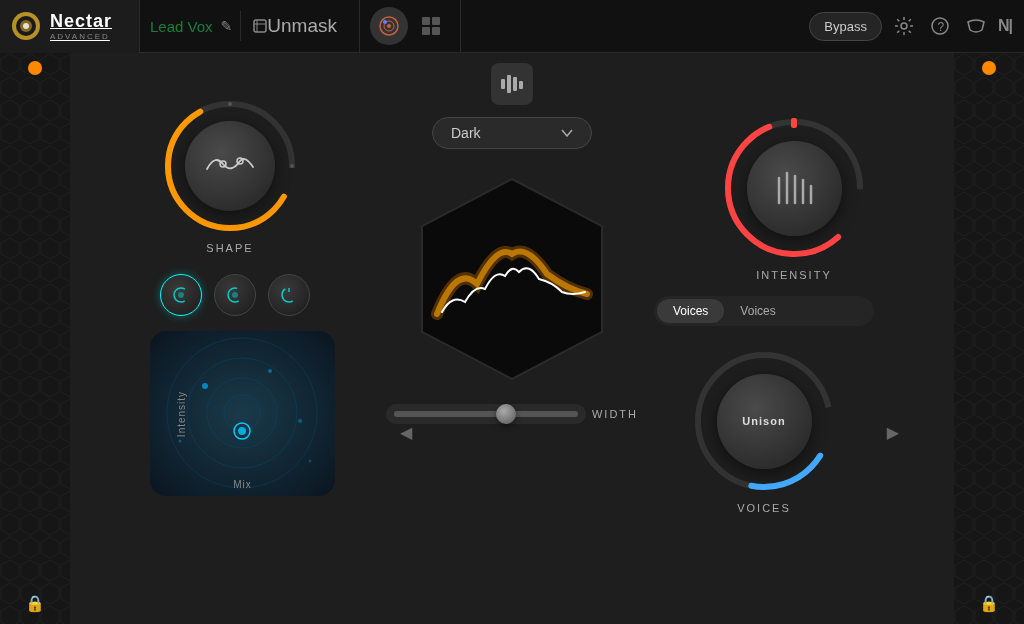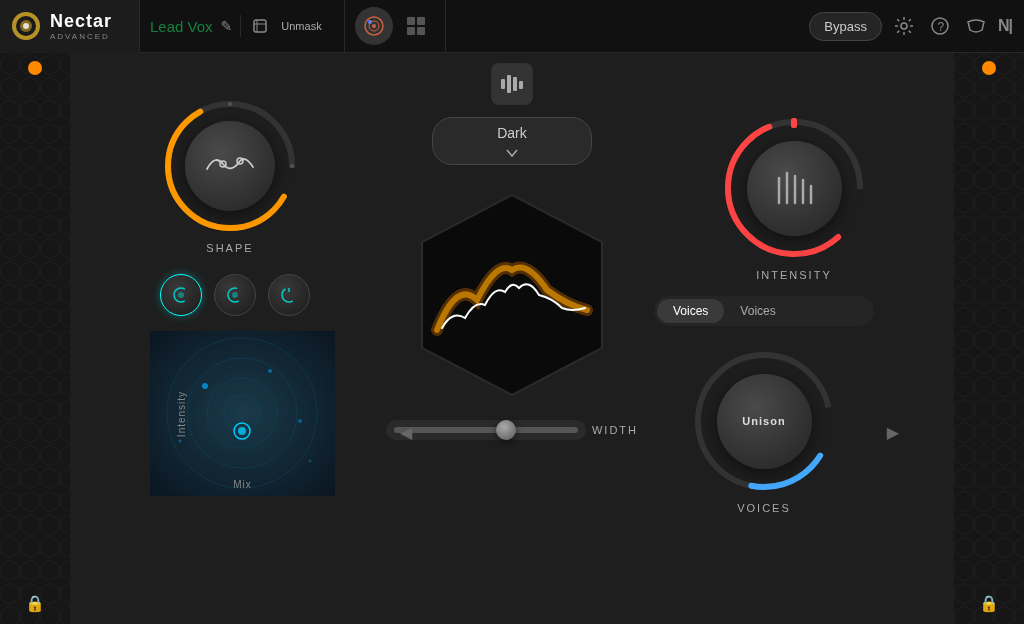--- a/index.html
+++ b/index.html
@@ -23,20 +23,21 @@
 
     #logo-area {
       width: 140px;
       height: 53px;
       background: #1c1c1c;
       display: flex;
       align-items: center;
       padding: 0 10px;
       gap: 8px;
       border-right: 1px solid #2a2a2a;
+      text-decoration: underline;
     }
 
     #logo-icon {
       width: 32px;
       height: 32px;
     }
 
     #logo-text-wrap {
       display: flex;
       flex-direction: column;
@@ -72,25 +73,25 @@
 
     #edit-icon {
       color: #888;
       font-size: 14px;
       cursor: pointer;
     }
 
     #unmask-btn {
       display: flex;
       align-items: center;
-      gap: 14px;
+      gap: 0;
       background: transparent;
       border: none;
       color: #aaa;
-      font-size: 11px;
+      font-size: 19px;
       cursor: pointer;
       padding: 4px 12px;
       border-left: 1px solid #2a2a2a;
     }
 
     #nav-tabs {
       display: flex;
       align-items: center;
       gap: 4px;
       padding: 0 10px;
@@ -254,21 +255,21 @@
 
     .mini-knob.teal-ring {
       border-color: #0ff;
       box-shadow: 0 0 8px rgba(0,255,255,0.3);
     }
 
     
     #xy-pad {
       width: 185px;
       height: 165px;
-      border-radius: 0;
+      border-radius: 16px;
       background: radial-gradient(ellipse at 50% 50%, #1a3a4a, #0a1520);
       margin-top: 15px;
       position: relative;
       overflow: hidden;
       cursor: pointer;
     }
 
     #xy-label-intensity {
       position: absolute;
       left: 8px;
@@ -320,21 +321,20 @@
       border-radius: 20px;
       color: #ccc;
       padding: 7px 18px;
       font-size: 14px;
       cursor: pointer;
       display: flex;
       align-items: center;
       gap: 8px;
       width: 160px;
       justify-content: space-between;
-      flex-direction: column;
     }
 
     
     #hex-display {
       margin-top: 15px;
       position: relative;
       width: 230px;
       height: 230px;
       display: flex;
       align-items: center;

